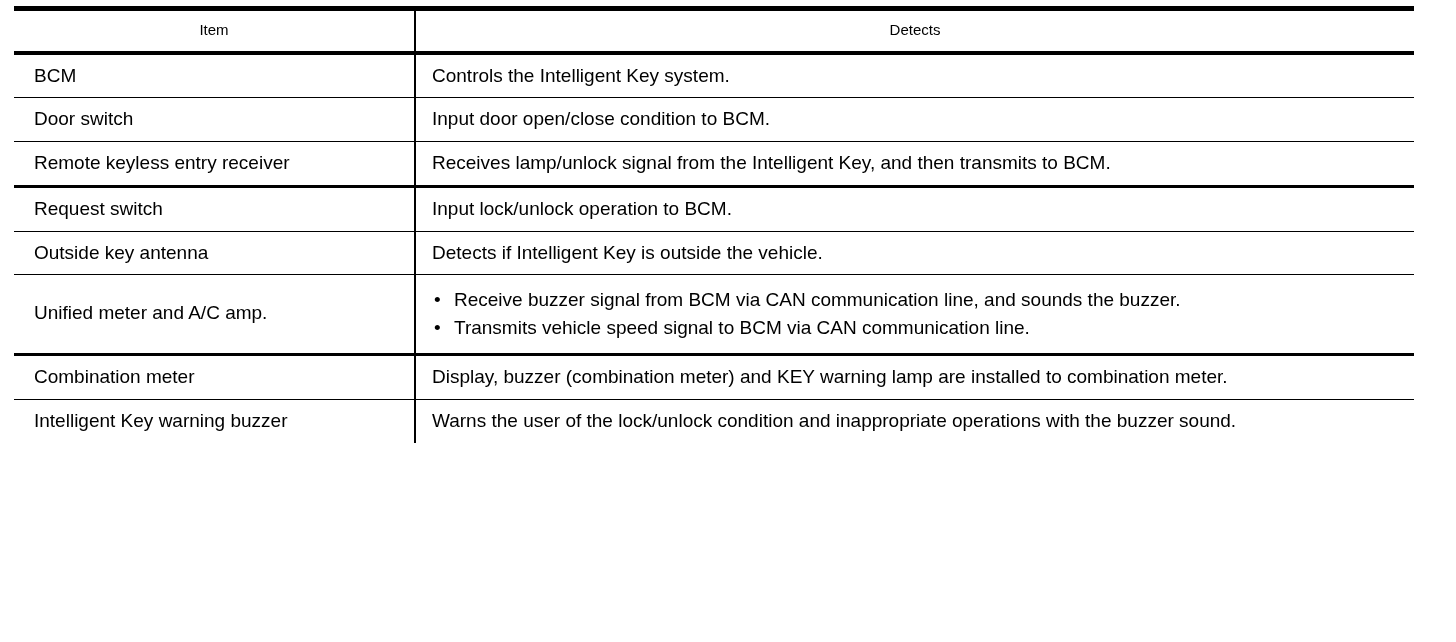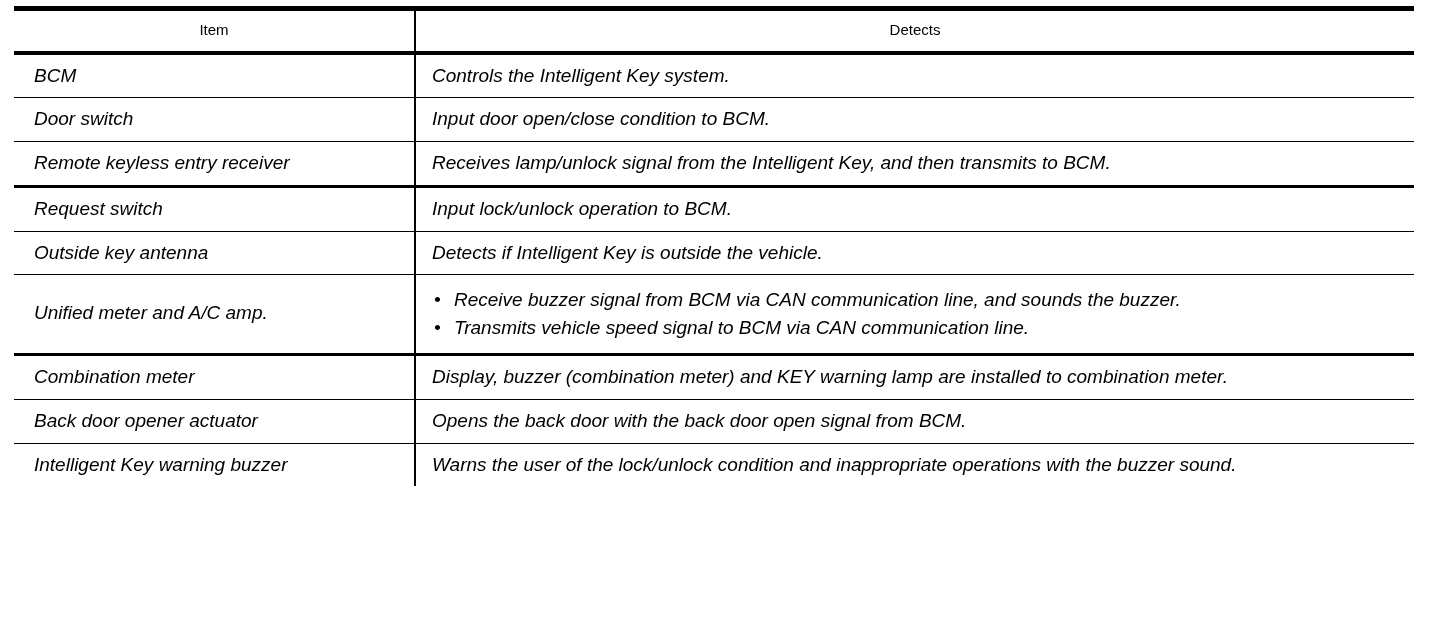--- a/index.html
+++ b/index.html
@@ -54,21 +54,20 @@
   tr.header-row td.h-item {
     border-right: 2px solid #000;
   }
 
   
   tr.body-row td {
     font-size: 19px;
     line-height: 1.3;
     vertical-align: middle;
     padding: 9px 0 9px 18px;
-    font-style: italic;
   }
   tr.body-row td.c-item {
     border-right: 2px solid #000;
     padding-left: 20px;
   }
   tr.body-row td.c-func {
     padding-left: 16px;
   }
 
   
@@ -161,24 +160,20 @@
           </ul>
         </td>
       </tr>
 
       <tr class="body-row sep-thin">
         <td class="c-item">Combination meter</td>
         <td class="c-func">Display, buzzer (combination meter) and KEY warning lamp are installed to combination meter.</td>
       </tr>
 
 
-      <tr class="body-row sep-thin">
-        <td class="c-item">Back door opener actuator</td>
-        <td class="c-func">Opens the back door with the back door open signal from BCM.</td>
-      </tr>
 
       <tr class="body-row">
         <td class="c-item">Intelligent Key warning buzzer</td>
         <td class="c-func">Warns the user of the lock/unlock condition and inappropriate operations with the buzzer sound.</td>
       </tr>
 
     </tbody>
   </table>
 
 </div>

